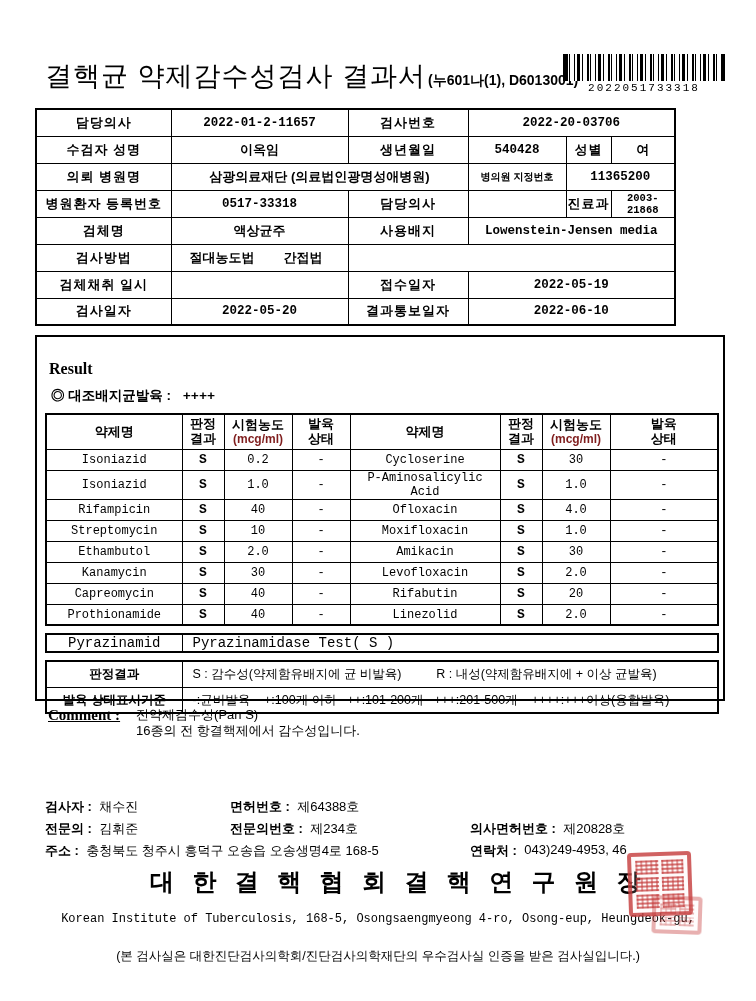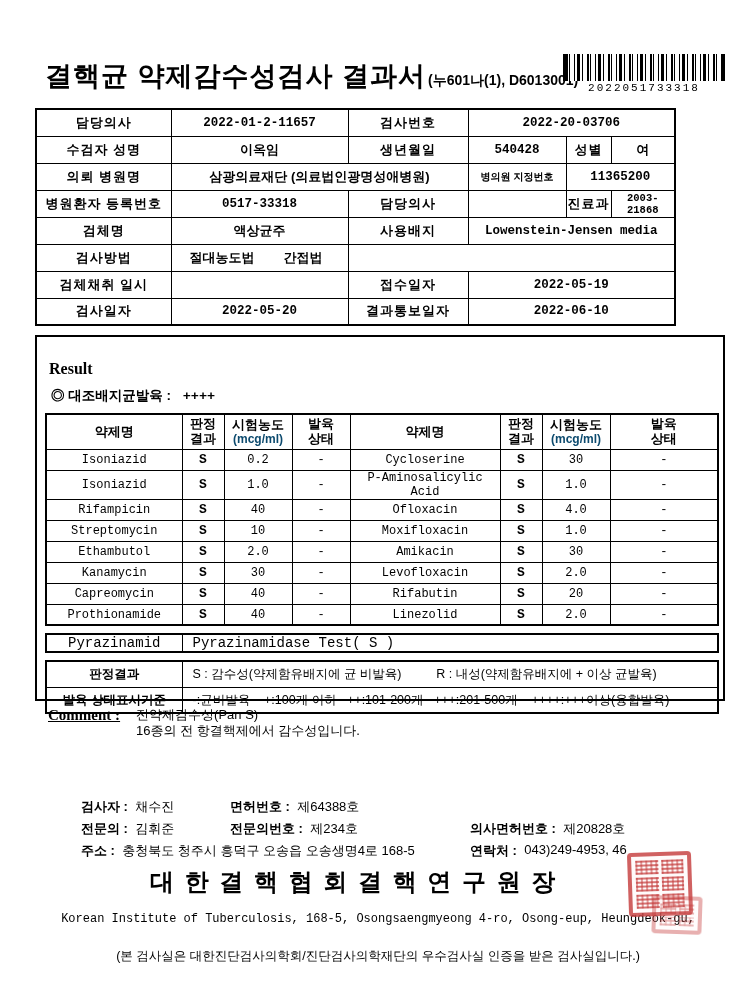--- a/index.html
+++ b/index.html
@@ -2,21 +2,21 @@
 <html><head>
 <meta charset="utf-8">
 <style>
   * { margin:0; padding:0; box-sizing:border-box; }
   html,body { background:#fff; }
   body { width:756px; height:1001px; font-family:"Liberation Sans", sans-serif; color:#000; position:relative; }
   .page { position:relative; width:756px; height:1001px; background:#fff; overflow:hidden; }
 
   
   .title-row { position:absolute; left:45px; top:58px; white-space:nowrap; }
-  .doc-title { font-size:27px; font-weight:bold; letter-spacing:1px;margin-top:40px; }
+  .doc-title { font-size:27px; font-weight:normal; letter-spacing:1px;margin-top:40px; }
   .doc-title-sub { font-size:14px; font-weight:bold; margin-left:2px; }
 
   
   .barcode { position:absolute; left:563px; top:54px; width:162px; text-align:center; }
   .barcode-bars { height:27px;
     background:
       repeating-linear-gradient(90deg,#000 0 2px,#fff 2px 3px,#000 3px 4px,#fff 4px 8px,#000 8px 9px,#fff 9px 11px,#000 11px 14px,#fff 14px 16px,#000 16px 17px,#fff 17px 21px);
     border-left:3px solid #000; border-right:3px solid #000; }
   .barcode-num { font-family:"Liberation Mono", monospace; font-size:11px; letter-spacing:2px; margin-top:1px; }
 
@@ -33,21 +33,21 @@
   
   .result-box { position:absolute; left:35px; top:335px; width:690px; height:366px; border:2px solid #000; padding:7px 8px; }
   .result-heading { font-size:16px; font-weight:bold; font-family:"Liberation Serif", serif; margin-left:4px;margin-top:16px; }
   .control-line { margin-top:9px; margin-left:6px; font-size:13.5px; font-weight:bold; }
   .control-line .ctrl-val { font-family:"Liberation Mono", monospace; margin-left:8px; font-weight:bold; }
 
   .drug-table { width:672px; margin-top:8px; border:2px solid #000; table-layout:fixed; }
   .drug-table th { border:1px solid #000; font-size:13px; font-weight:bold; padding:2px 0; height:34px; vertical-align:middle; }
   .drug-table td { border:1px solid #000; height:21px; text-align:center; vertical-align:middle; }
   .h-line { line-height:1.15; }
-  .blue { color:#0c4a6e; font-size:12px; }
+  .blue { color:#7f1d1d; font-size:12px; }
   .c-name { font-family:"Liberation Mono", monospace; font-size:12px; }
   .c-s { font-weight:bold; font-size:13px; font-family:"Liberation Mono", monospace; }
   .c-num { font-family:"Liberation Mono", monospace; font-size:12px; }
   .c-dash { font-family:"Liberation Mono", monospace; font-size:12px; }
 
   .pyraz-table { width:672px; margin-top:7px; border:2px solid #000; table-layout:fixed; }
   .pyraz-table td { border:1px solid #000; height:18px; font-size:14px; }
   .pyraz-name { text-align:center; font-family:"Liberation Mono", monospace; }
   .pyraz-val { text-align:left; padding-left:10px; font-family:"Liberation Mono", monospace; }
 
@@ -58,23 +58,23 @@
 
   
   .comment { position:absolute; left:48px; top:707px; display:flex; gap:16px; }
   .comment-label { font-size:15px; font-weight:bold; font-family:"Liberation Serif", serif; text-decoration:underline; white-space:nowrap;text-align:right; }
   .comment-text { font-size:13px; line-height:1.25; }
 
   
   .footer { position:absolute; left:45px; top:798px; width:680px; font-size:13px; }
   .fline { position:relative; height:22px; }
   .fline span { position:absolute; white-space:nowrap; }
-  .p0 { left:0;margin-left:36px; } .p185 { left:185px; } .p425 { left:425px; }
-
-  .org-name { position:absolute; left:150px; top:866px; font-size:24px; font-weight:bold; letter-spacing:2px; white-space:nowrap; z-index:1; }
+  .p0 { left:0; } .p185 { left:185px; } .p425 { left:425px; }
+
+  .org-name { position:absolute; left:150px; top:866px; font-size:24px; font-weight:bold; letter-spacing:2px; white-space:nowrap; z-index:1;font-family:Liberation Mono, monospace; }
 
   .eng-line1 { position:absolute; top:912px; left:0; width:756px; text-align:center; font-family:"Liberation Mono", monospace; font-size:12px; }
   .eng-line2 { position:absolute; top:930px; left:0; width:756px; text-align:center; font-family:"Liberation Mono", monospace; font-size:12px; }
   .cert-line { position:absolute; top:948px; left:0; width:756px; text-align:center; font-size:12.5px; }
 
   
   .seal { position:absolute; left:628px; top:852px; width:64px; height:64px; border:4px solid rgba(196,59,59,.8);
           border-radius:4px; transform:rotate(-2deg); display:grid; grid-template-columns:1fr 1fr;
           grid-template-rows:1fr 1fr 1fr; gap:3px; padding:4px; filter:blur(.4px); z-index:2; background:rgba(255,230,230,.15); }
   .seal i { display:block;

